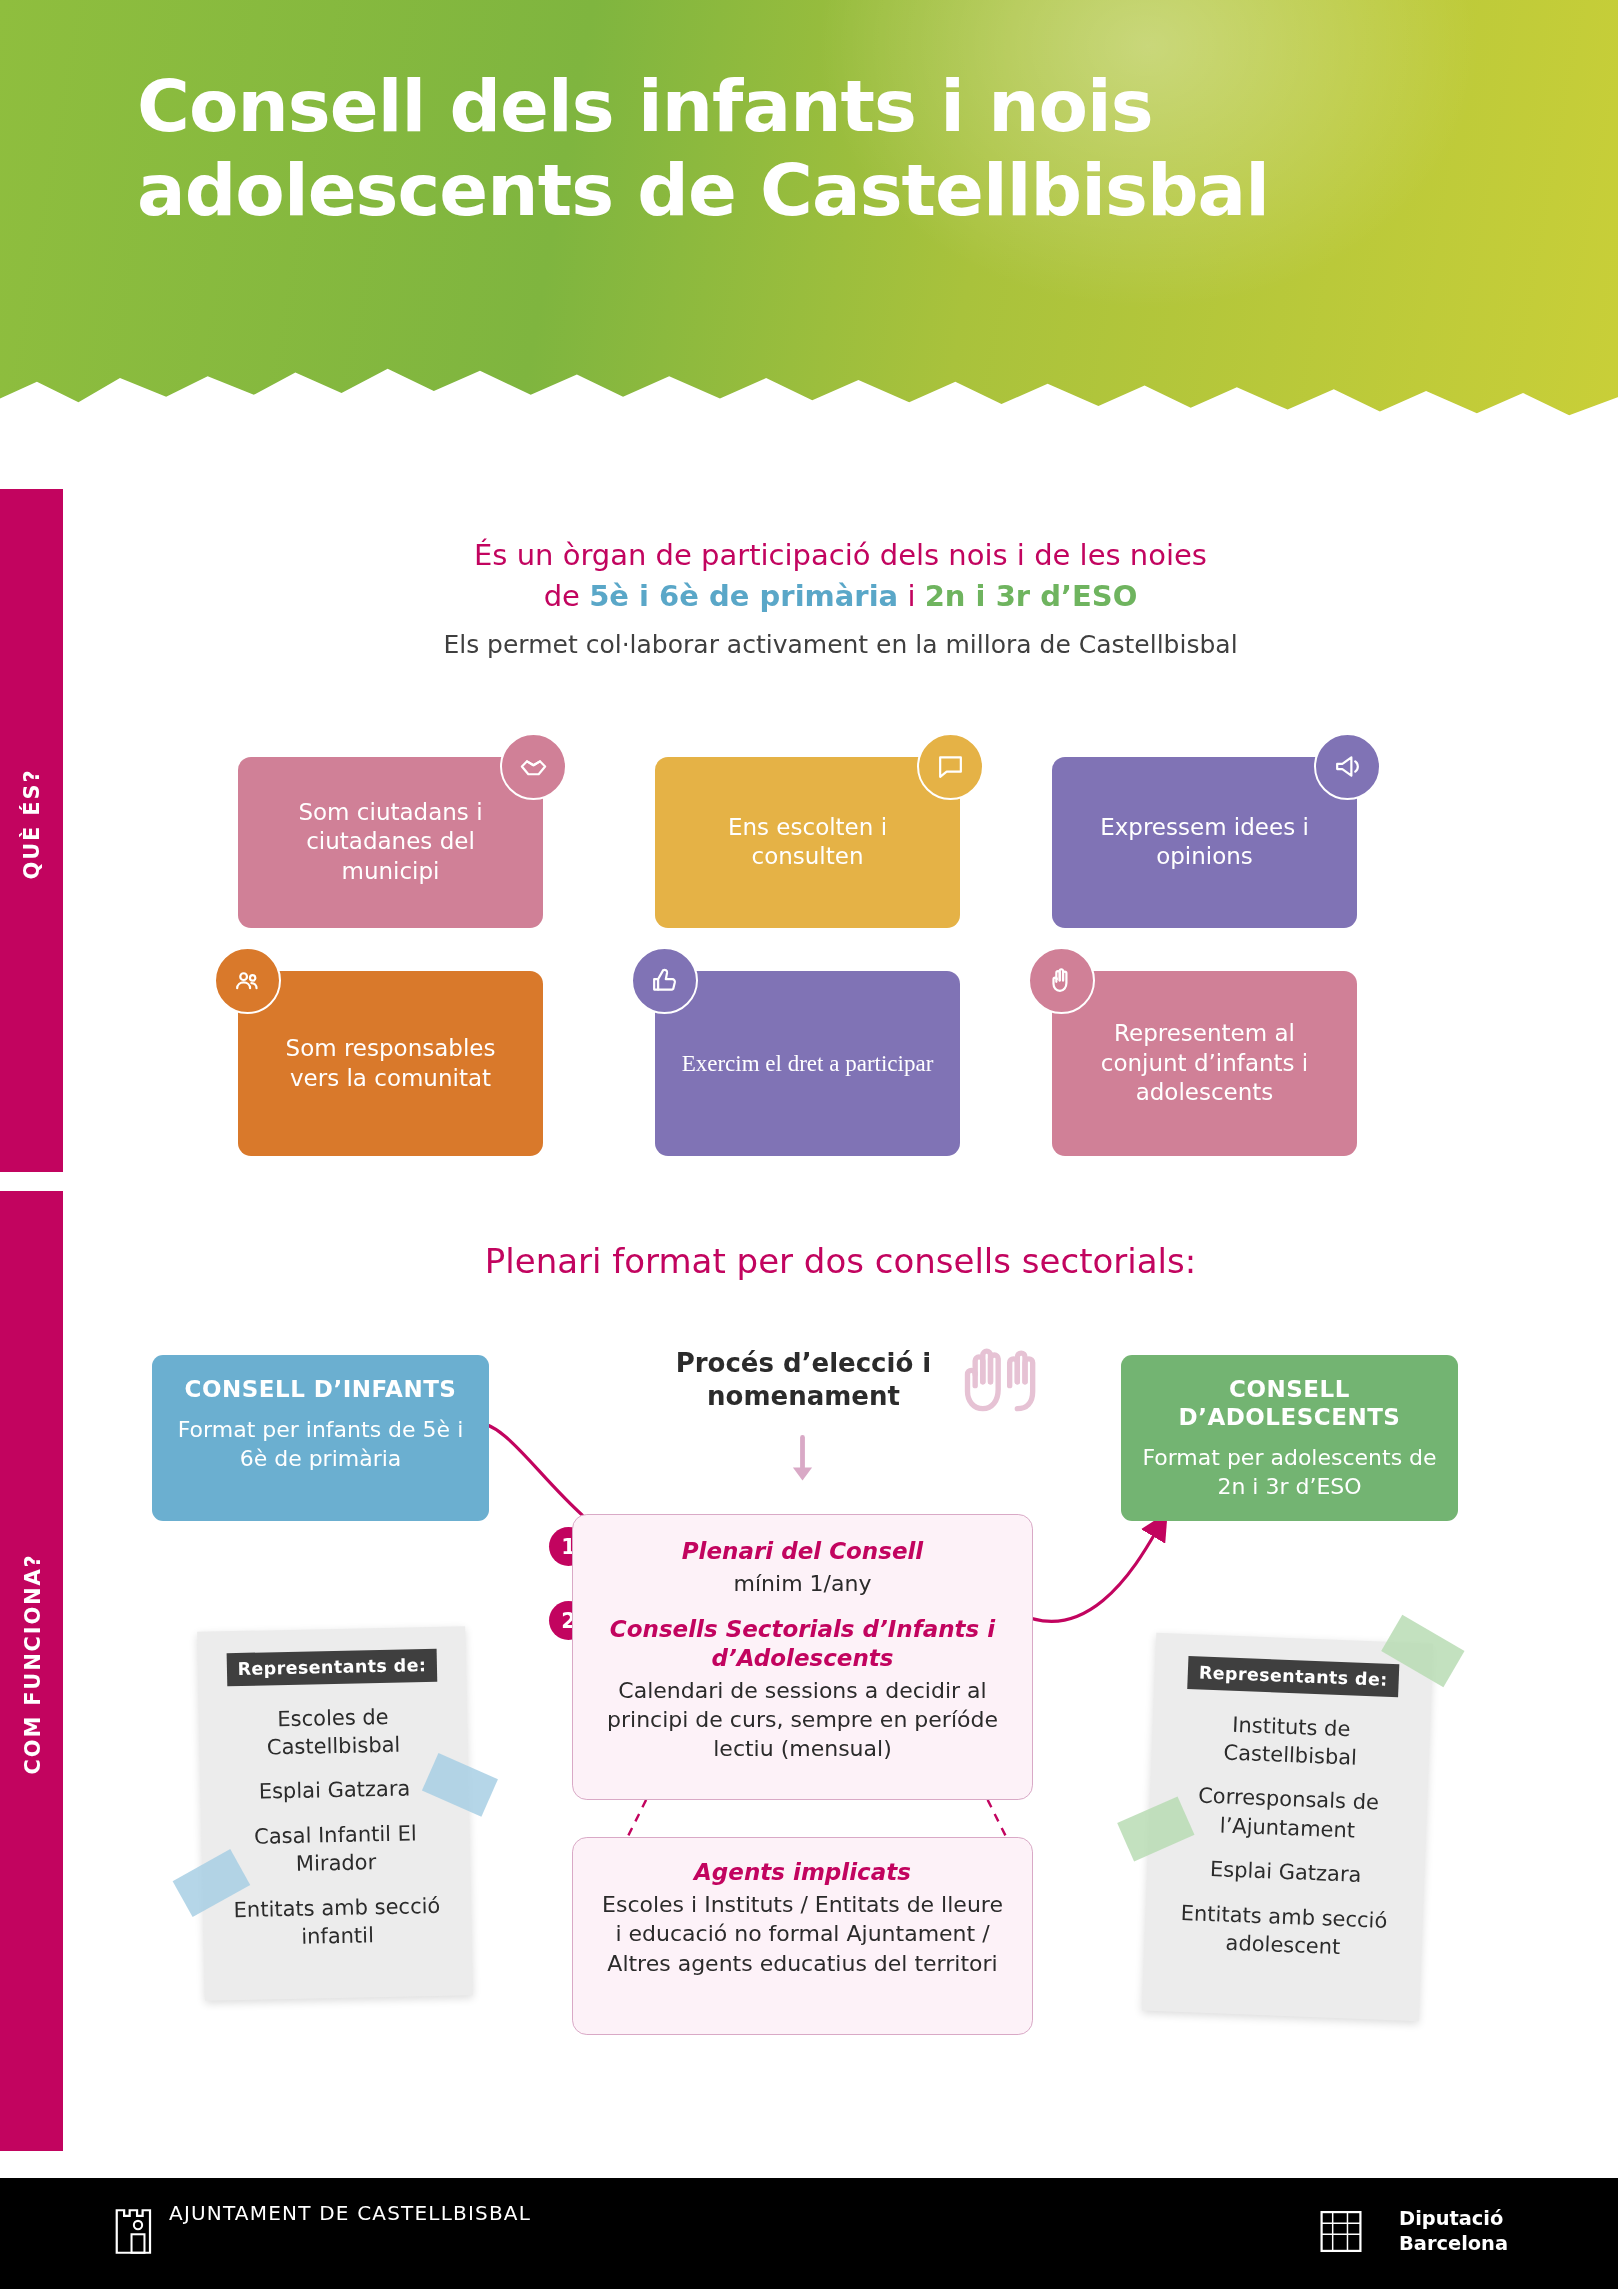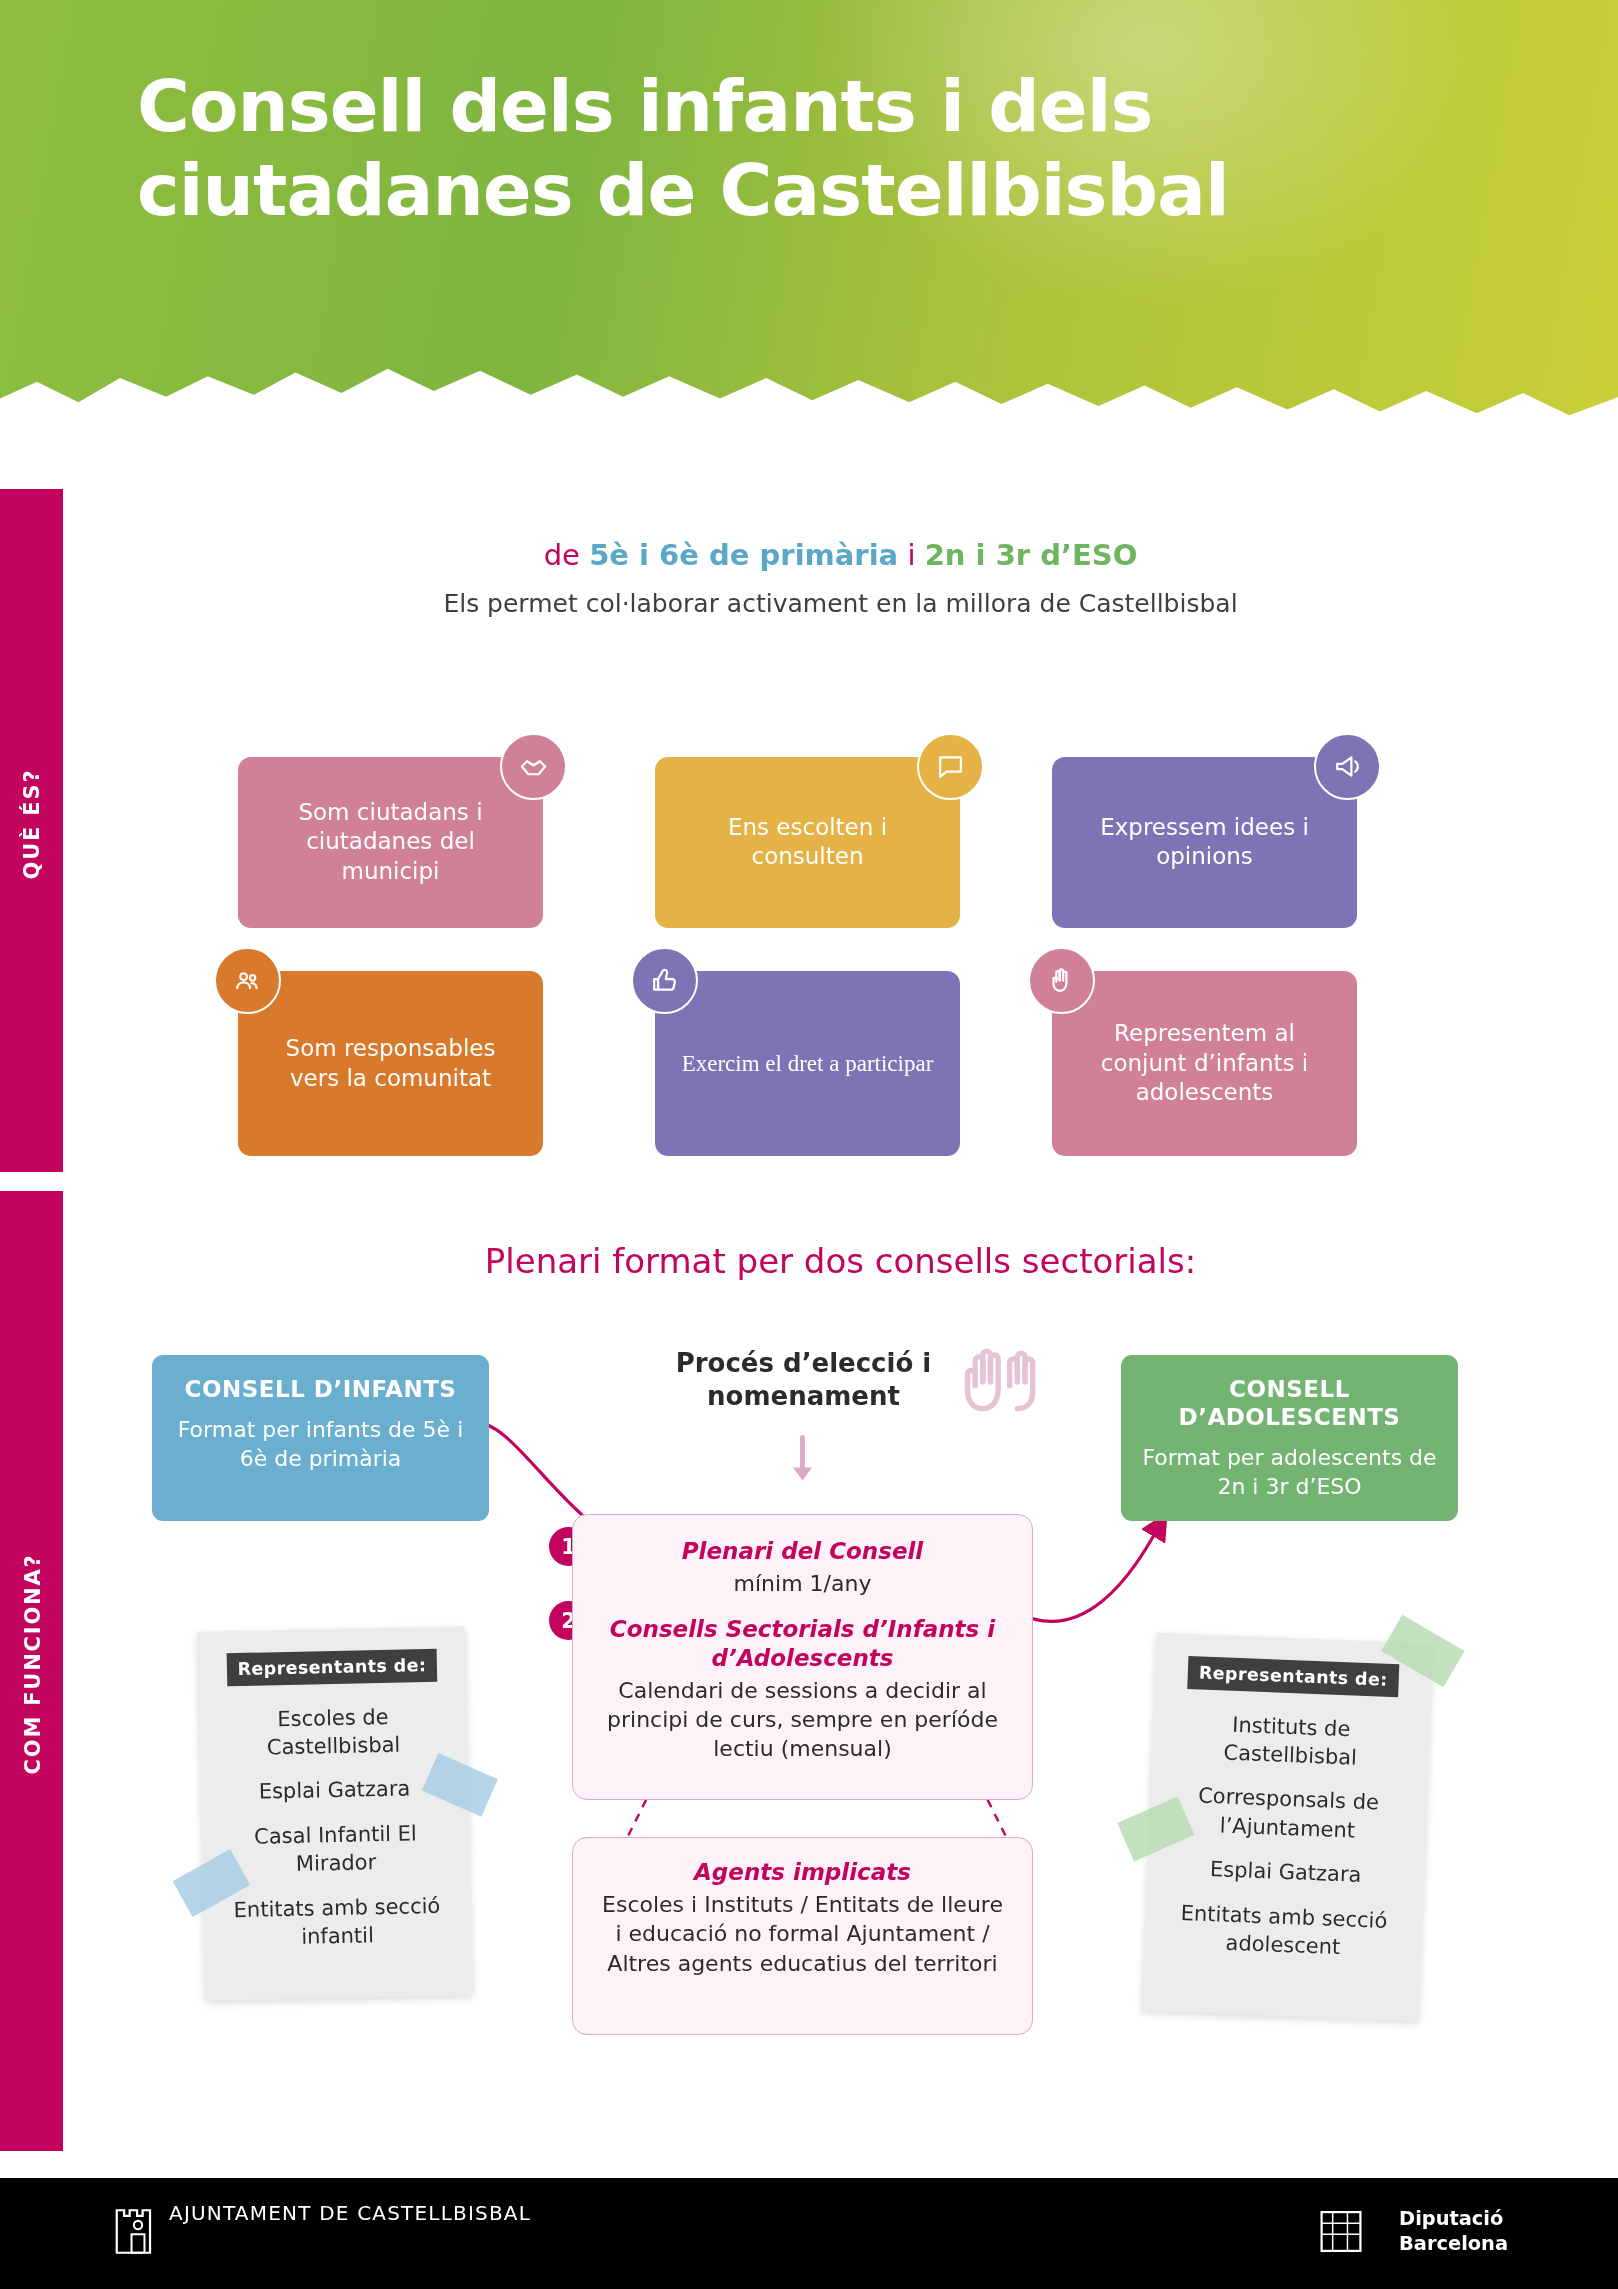--- a/index.html
+++ b/index.html
@@ -137,35 +137,36 @@
 
   svg.connectors{position:absolute;left:0;top:0;width:1619px;height:2290px;pointer-events:none;}
 </style>
 </head>
 <body>
 
 <div class="root">
 
   <div class="header">
     <div class="glow"></div>
-    <h1>Consell dels infants i dels ciutadanes de Castellbisbal</h1>
+    <h1>Consell dels infants i nois adolescents de Castellbisbal</h1>
     <svg class="torn" viewBox="0 0 1754 110" preserveAspectRatio="none">
       <path d="M0,62 L40,44 L85,66 L130,40 L180,60 L225,38 L275,58 L320,34 L370,56 L420,30 L470,54 L520,32 L575,58 L625,36 L675,60 L725,38 L780,62 L830,40 L880,64 L930,42 L985,66 L1035,44 L1085,68 L1135,46 L1190,70 L1240,48 L1290,72 L1340,50 L1395,74 L1445,52 L1495,76 L1545,54 L1600,78 L1650,56 L1700,80 L1754,60 L1754,110 L0,110 Z" fill="#ffffff"></path>
     </svg>
   </div>
 
   <div class="sidetab" id="tab-quees">
     <span>QUÈ ÉS?</span>
   </div>
   <div class="sidetab" id="tab-com">
     <span>COM FUNCIONA?</span>
   </div>
 
   <div class="intro">
     <div class="l1">
+      <div>És un òrgan de participació dels nois i de les noies</div>
       <div>
         <span>de </span><span class="blue">5è i 6è de primària</span><span> i </span><span class="green">2n i 3r d’ESO</span>
       </div>
     </div>
     <div class="l2">Els permet col·laborar activament en la millora de Castellbisbal</div>
   </div>
 
   <div class="cards">
 
     <div class="card c1">

